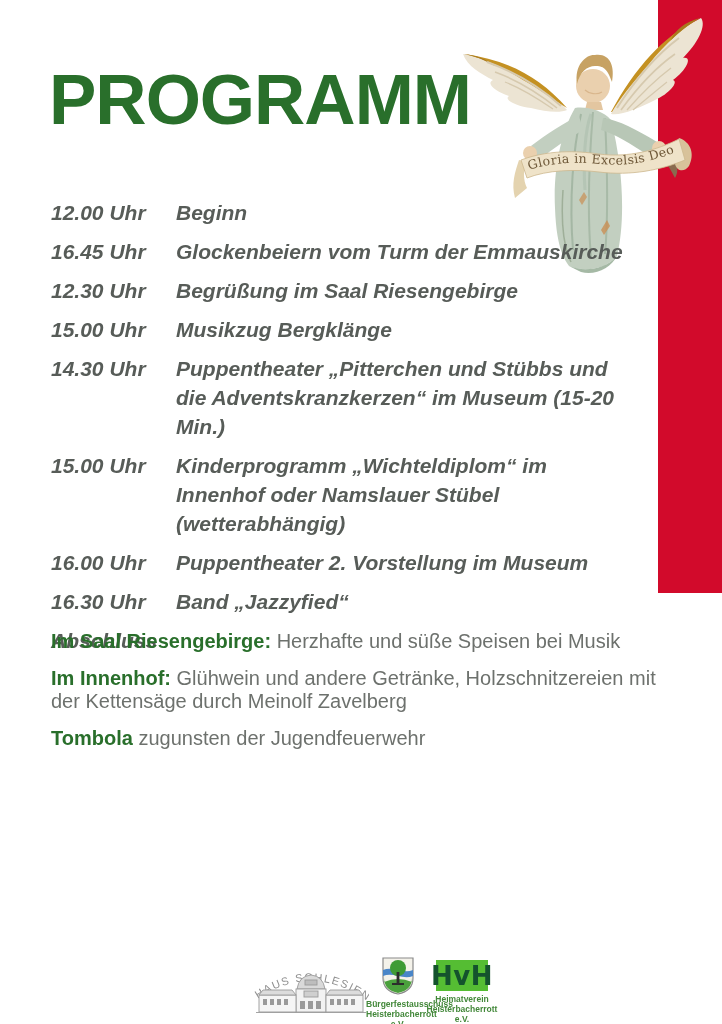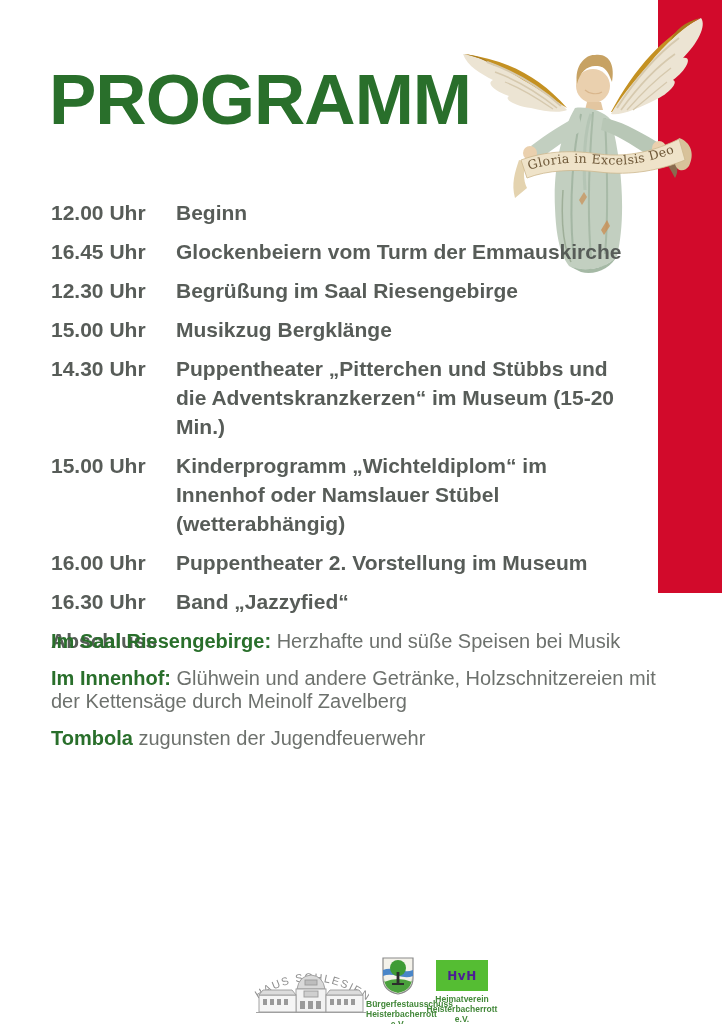--- a/index.html
+++ b/index.html
@@ -12,38 +12,38 @@
     position: absolute; top: 0; right: 0; width: 64px; height: 593px;
     background: #d20a2b; z-index: 0;
   }
   .angel { position: absolute; left: 435px; top: 10px; width: 300px; height: 268px; z-index: 1; }
   .content { position: absolute; inset: 0; z-index: 2; pointer-events: none; margin-left: 16px; }
   .title {
     position: absolute; left: 33px; top: 64px;
     font-size: 71px; font-weight: 800; letter-spacing: -1px;
     line-height: 1; color: #296f2b;
   }
-  .schedule { position: absolute; left: 35px; top: 198px; width: 600px; }
+  .schedule { position: absolute; left: 35px; top: 198px; width: 600px; font-style: italic; }
   .srow { display: flex; margin-bottom: 10px; color: #575c58; font-weight: bold; font-size: 21px; line-height: 29px; }
   .stime { flex: 0 0 125px; }
   .sevent { flex: 1; max-width: 462px; }
   .info { position: absolute; left: 35px; top: 630px; width: 632px; }
   .ipara { margin: 0 0 13px 0; font-size: 20px; line-height: 23.5px; color: #6d716d; }
   .ilabel { color: #296f2b; font-weight: bold; }
   .footer { position: absolute; left: 0; top: 950px; width: 722px; height: 74px; }
   .hs-logo { position: absolute; left: 237px; top: 8px; width: 116px; height: 58px; }
   .bfa { position: absolute; left: 350px; top: 6px; width: 64px; text-align: center; }
   .hvh { position: absolute; left: 406px; top: 10px; width: 80px; text-align: center; }
   .org-caption { font-size: 8.5px; line-height: 10px; font-weight: bold; color: #43883a; margin-top: 3px; }
   .hvh-mark {
     width: 52px; height: 31px; margin: 0 auto; background: #55bd33;
     display: flex; align-items: center; justify-content: center;
   }
   .hvh-mark span {
-    font-weight: 900; font-size: 12px; color: #4c1d95; letter-spacing: 0.5px;
+    font-weight: 900; font-size: 26px; color: #14532d; letter-spacing: 0.5px;
     font-family: "DejaVu Sans", sans-serif;
     text-align: center;
   }
 </style>
 </head>
 <body>
 
 <div class="page">
 
   <div class="red-bar"></div>

